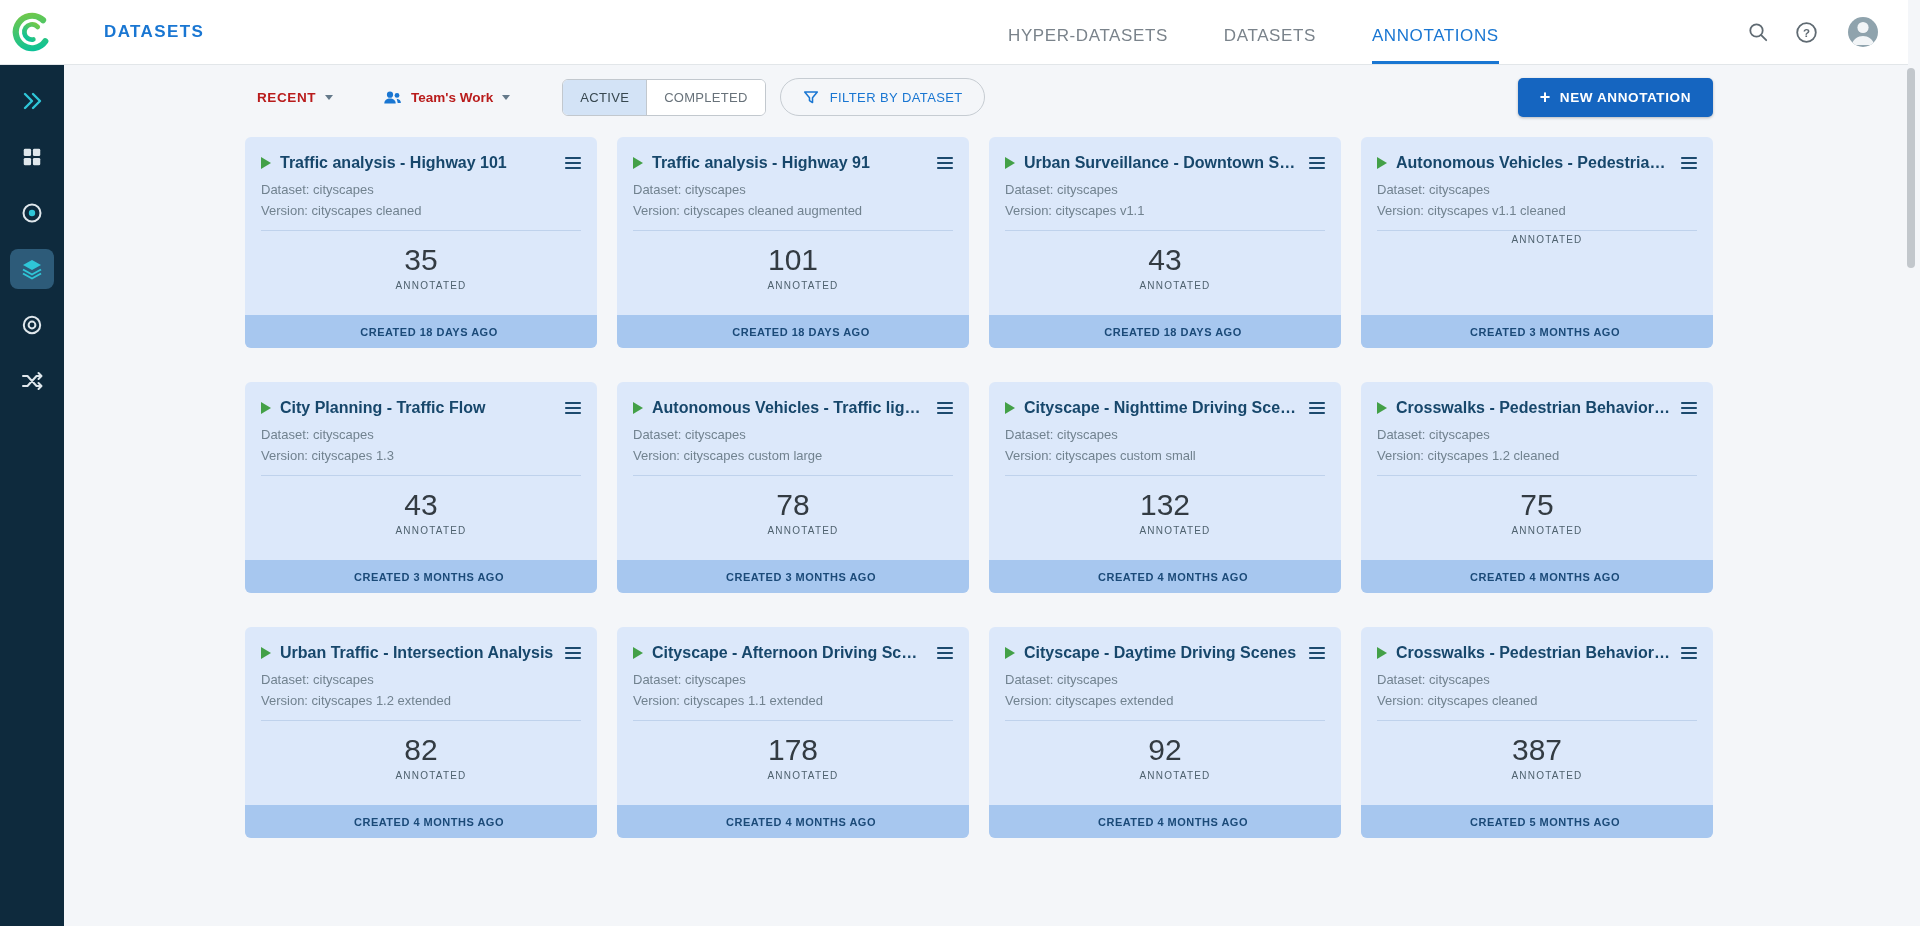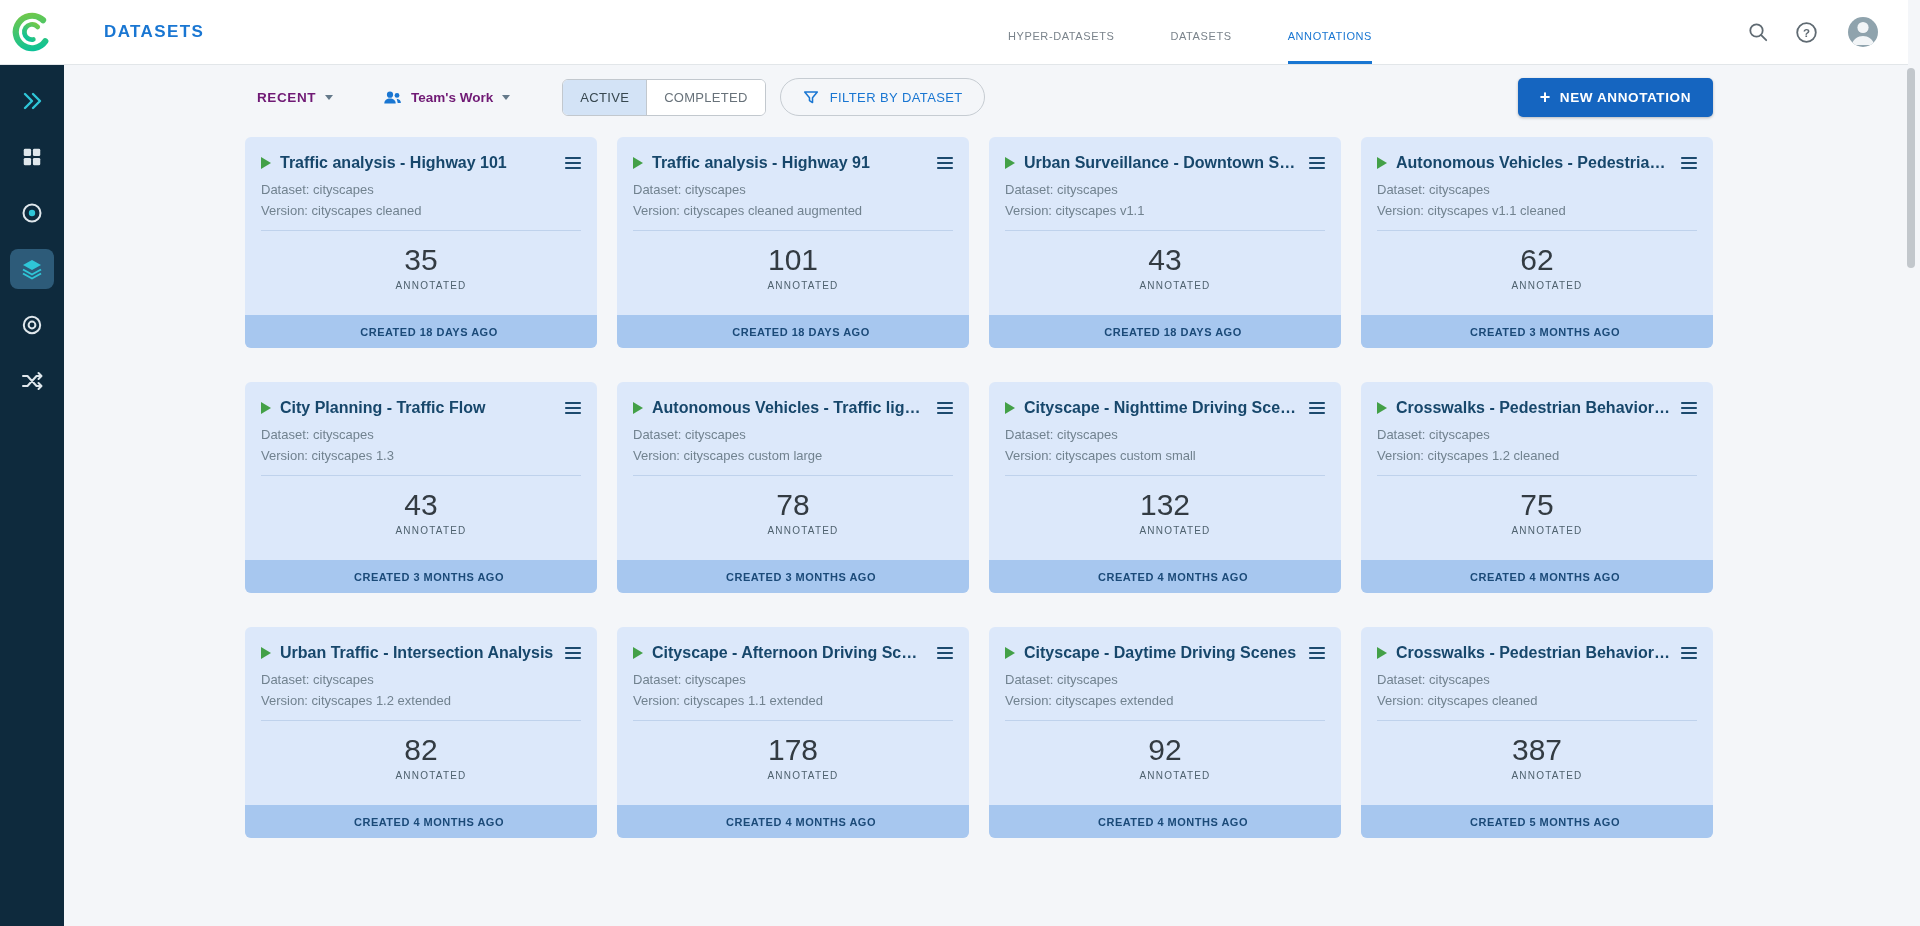--- a/index.html
+++ b/index.html
@@ -20,21 +20,21 @@
   .section-title {
     color: #1976d2; font-size: 17px; font-weight: bold;
     letter-spacing: 1.4px; margin-left: 40px;
   }
   .tabs {
     position: absolute; left: 1008px; top: 0; height: 100%;
     display: flex; gap: 56px;
   }
   .tab {
     display: flex; align-items: center; cursor: pointer;
-    color: #7a838b; font-size: 11px; letter-spacing: 0.6px;
+    color: #7a838b; font-size: 17px; letter-spacing: 0.6px;
     border-bottom: 3px solid transparent; padding-top: 11px;
   }
   .tab.active { color: #1976d2; border-bottom-color: #1976d2; }
   .header-actions {
     margin-left: auto; display: flex; align-items: center;
     gap: 26px; padding-right: 26px;
   }
   .icon-btn { display: flex; align-items: center; justify-content: center; cursor: pointer; }
 
   
@@ -50,21 +50,21 @@
   .side-item.active { background: #2d5b79; }
 
   
   .main { position: absolute; top: 65px; left: 64px; right: 0; bottom: 0; overflow: hidden; }
   .container { width: 1468px; margin-left: 181px; padding-top: 12px; }
 
   
   .toolbar { display: flex; align-items: center; height: 40px; margin-bottom: 20px; }
   .sort-btn, .scope-btn {
     display: flex; align-items: center; gap: 9px; cursor: pointer;
-    color: #701a75; font-size: 13.5px; font-weight: bold;
+    color: #b91c1c; font-size: 13.5px; font-weight: bold;
   }
   .sort-btn { padding-left: 12px; letter-spacing: 0.6px; }
   .scope-btn { margin-left: 50px; }
   .caret {
     width: 0; height: 0; border-left: 4.5px solid transparent;
     border-right: 4.5px solid transparent; border-top: 5.5px solid #64798a;
   }
   .segmented {
     margin-left: 52px; display: flex; height: 37px;
     border: 1px solid #c2c8ce; border-radius: 6px; overflow: hidden; background: #ffffff;
@@ -332,21 +332,20 @@
       <span class="menu-icon">
         <svg width="20" height="20" viewBox="0 0 20 20">
                 <path d="M3 5h14M3 10h14M3 15h14" stroke="#1c4a6e" stroke-width="2.1" stroke-linecap="round"></path>
               </svg>
       </span>
     </div>
     <div class="card-body">
       <div class="card-dataset">Dataset: cityscapes</div>
       <div class="card-version">Version: cityscapes v1.1 cleaned</div>
     </div>
-    <div class="card-count">62</div>
     <div class="card-count-label">ANNOTATED</div>
     <div class="card-footer">
       <span>CREATED 3 MONTHS AGO</span>
     </div>
   </div>
 
   <div class="card">
     <div class="card-head">
       <span class="play-icon"></span>
       <span class="card-title">City Planning - Traffic Flow</span>

